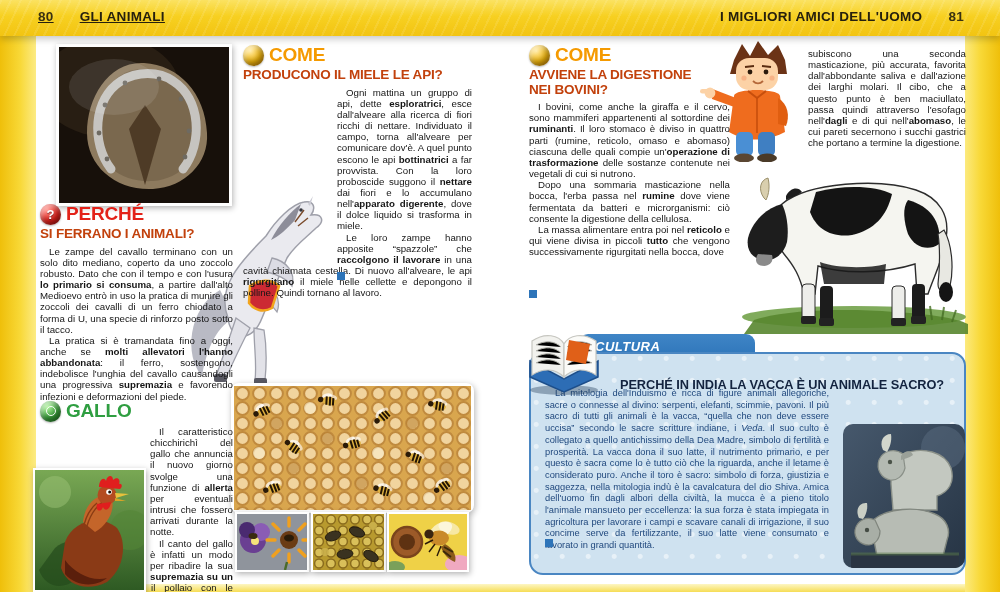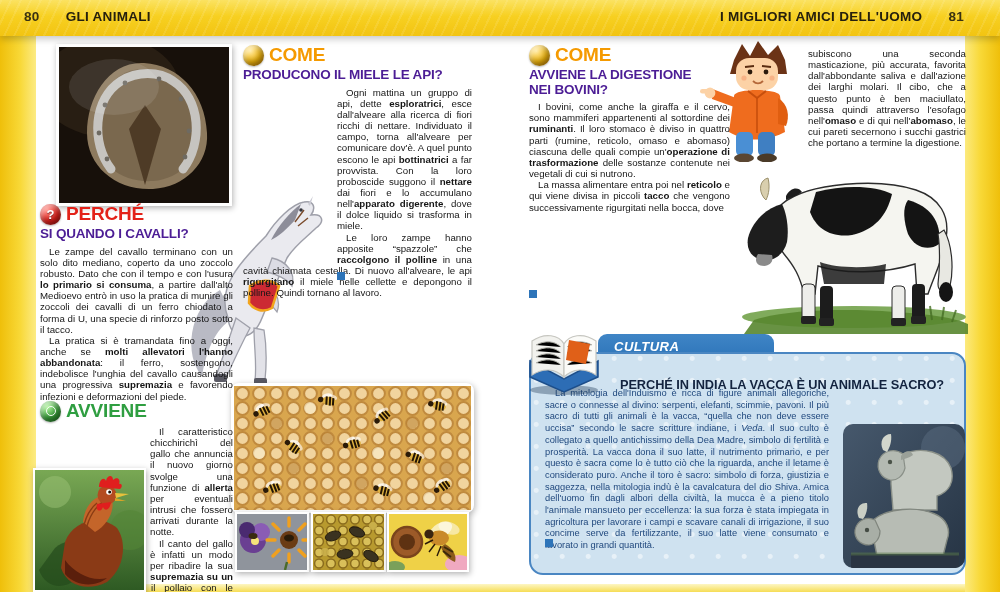--- a/index.html
+++ b/index.html
@@ -5,33 +5,33 @@
   html,body{margin:0;padding:0;background:#777;}
   #page{position:relative;width:1000px;height:592px;background:#fff;overflow:hidden;
         font-family:"Liberation Sans",sans-serif;-webkit-font-smoothing:antialiased;}
   
   .top-band{position:absolute;left:0;top:0;width:1000px;height:36px;z-index:6;
     background:linear-gradient(180deg,#fbe261 0%,#f7d021 45%,#f2c412 100%);
     box-shadow:0 3px 7px rgba(0,0,0,.22);}
   .top-band::before{content:"";position:absolute;inset:0;
     background:repeating-linear-gradient(115deg,rgba(255,255,255,.10) 0 2px,transparent 2px 9px);}
   .hdr-left,.hdr-right{position:absolute;top:9px;font-weight:800;font-size:13.5px;color:#26200e;letter-spacing:.3px;}
-  .hdr-left{left:24px;} .hdr-right{right:36px;text-align:right;}
+  .hdr-left{left:38px;text-decoration:underline;} .hdr-right{right:36px;text-align:right;}
   .pg{font-weight:700;color:#3a3212;}
   .hdr-left .pg{margin-right:26px;} .hdr-right .pg{margin-left:26px;}
   .left-strip{position:absolute;left:0;top:36px;width:36px;height:556px;z-index:1;
     background:linear-gradient(90deg,#efbf0a 0%,#f8d836 55%,#fceb84 100%);}
   .right-strip{position:absolute;right:0;top:36px;width:35px;height:556px;z-index:1;
     background:linear-gradient(270deg,#efbf0a 0%,#f8d836 55%,#fcea7e 100%);}
   .bottom-strip{position:absolute;left:36px;bottom:0;width:929px;height:8px;z-index:0;
     background:linear-gradient(180deg,#fdf6c4,#f6dd55);}
   
   .kicker{font-size:19px;font-weight:800;letter-spacing:-.2px;vertical-align:middle;margin-left:5px;}
   .k-red{color:#e32219;} .k-green{color:#2f9e41;} .k-orange{color:#f59a00;margin-top:8px;}
-  .subtitle{margin:2px 0 0 0;font-size:13.5px;font-weight:800;color:#4c1d95;line-height:1.08;letter-spacing:-.2px;}
+  .subtitle{margin:2px 0 0 0;font-size:13.5px;font-weight:800;color:#c2410c;line-height:1.08;letter-spacing:-.2px;}
   .para{margin:0;font-size:9.7px;line-height:1.15;text-align:justify;color:#161616;text-indent:9px;}
   .b{font-weight:bold;} .i{font-style:italic;}
   .caption{position:absolute;margin:0;font-size:9.3px;font-weight:bold;color:#1e6eb5;line-height:1.22;z-index:4;}
   .sq{display:inline-block;width:8px;height:8px;background:#2d74b9;margin-right:4px;vertical-align:-1px;}
   .sec{position:absolute;z-index:3;}
   .body-gap{height:4px;}
   
   .sphere{position:relative;display:inline-block;width:21px;height:21px;border-radius:50%;vertical-align:middle;
     box-shadow:inset -3px -4px 6px rgba(0,0,0,.38),inset 2px 3px 4px rgba(255,255,255,.5),0 1px 2px rgba(0,0,0,.3);}
   .sphere i{position:absolute;inset:0;display:flex;align-items:center;justify-content:center;
@@ -43,21 +43,21 @@
   .sphere.yellow{background:radial-gradient(circle at 35% 28%,#ffeaa4,#f5b90c 55%,#c77f06);}
   
   figure{margin:0;position:absolute;}
   .framed{background:#fff;padding:3px;box-shadow:1px 2px 6px rgba(0,0,0,.3);z-index:2;}
   .cutout{z-index:2;}
   figure svg{display:block;}
   .wrap-left{float:left;width:102px;height:130px;margin:20px 8px 0 0;}
   .wrap-left-horse{float:left;width:88px;height:70px;margin:98px 6px 0 0;}
   .wrap-right-statue{float:right;width:115px;height:155px;margin:48px 0 0 8px;}
   
-  .cult-tab{position:absolute;left:598px;top:334px;width:176px;height:26px;z-index:3;
+  .cult-tab{position:absolute;left:579px;top:334px;width:176px;height:26px;z-index:3;
     background:linear-gradient(180deg,#3f85c6,#2d74b9);border-radius:9px 9px 0 0;
     color:#fff;font-weight:800;font-style:italic;font-size:13px;letter-spacing:.5px;
     padding:5px 0 0 16px;box-sizing:border-box;}
   .cult-box{position:absolute;left:529px;top:352px;width:437px;height:223px;z-index:3;
     background:radial-gradient(circle at 20% 20%,rgba(255,255,255,.5) 0 2px,transparent 3px) 0 0/26px 22px,#cfe2f0;
     border:2.5px solid #4a86c2;border-radius:14px;box-sizing:border-box;}
   .cult-title{position:absolute;left:608px;top:365px;width:355px;margin:12px;z-index:4;
     font-size:12.8px;font-weight:800;color:#13233f;letter-spacing:-.1px;}
   .cult-body{position:absolute;left:545px;top:388px;width:407px;z-index:4;
     font-size:9.3px;line-height:1.26;color:#21497e;text-align:justify;text-indent:10px;margin:0;}
@@ -99,21 +99,21 @@
           <circle cx="126" cy="110" r="2.4"></circle>
       </g>
       <ellipse cx="55" cy="40" rx="45" ry="28" fill="#fff" opacity=".10"></ellipse>
     </svg>
   </figure>
 
   <section class="sec" style="left:40px;top:203px;width:193px;">
     <div>
       <span class="sphere red"><i>?</i></span><span class="kicker k-red">PERCHÉ</span>
     </div>
-    <h2 class="subtitle">SI QUANDO I CAVALLI?</h2>
+    <h2 class="subtitle">SI FERRANO I ANIMALI?</h2>
     <div class="body-gap"></div>
     <p class="para">Le zampe del cavallo terminano con un solo dito mediano, coperto da uno zoccolo robusto. Dato che con il tempo e con l'usura <span class="b">lo primario si consuma</span>, a partire dall'alto Medioevo entrò in uso la pratica di munire gli zoccoli dei cavalli di un ferro chiodato a forma di U, una specie di rinforzo posto sotto il tacco.</p>
     <p class="para">La pratica si è tramandata fino a oggi, anche se <span class="b">molti allevatori l'hanno abbandonata</span>: il ferro, sostengono, indebolisce l'unghia del cavallo causandogli una progressiva <span class="b">supremazia</span> e favorendo infezioni e deformazioni del piede.</p>
   </section>
 
   <figure class="framed" style="left:33px;top:468px;padding:2px;z-index:4;">
     <svg width="109" height="120" viewBox="0 0 109 120">
       <defs>
         <linearGradient id="grs" x1="0" y1="0" x2="0" y2="1">
           <stop offset="0" stop-color="#79a854"></stop>
@@ -133,21 +133,21 @@
       <path d="M76 32 C75 40 70 42 68 37 C66 43 60 41 62 34 Z" fill="#e01e1e"></path>
       <path d="M80 23 L94 24 L81 28 Z" fill="#e8c23c"></path>
       <path d="M80 28 L91 31 L80 31 Z" fill="#d8a426"></path>
       <circle cx="74" cy="22" r="2.8" fill="#fff"></circle>
         <circle cx="74.7" cy="22" r="1.5" fill="#1a0c04"></circle>
     </svg>
   </figure>
 
   <section class="sec" style="left:40px;top:400px;width:193px;">
     <div>
-      <span class="sphere green"><i></i></span><span class="kicker k-green">AVVIENE</span>
+      <span class="sphere green"><i></i></span><span class="kicker k-green">GALLO</span>
     </div>
     <div class="body-gap"></div>
     <div>
       <span class="wrap-left"></span>
       <p class="para">Il caratteristico chicchirichì del gallo che annuncia il nuovo giorno svolge una funzione di <span class="b">allerta</span> per eventuali intrusi che fossero arrivati durante la notte.</p>
       <p class="para">Il canto del gallo è infatti un modo per ribadire la sua <span class="b">supremazia su un territorio</span> – di solito il pollaio con le occupanti femmine, le galline – che difende dall'intrusione di altri maschi.</p>
     </div>
   </section>
 
   <figure class="cutout" style="left:158px;top:166px;">
@@ -170,21 +170,21 @@
 
   <section class="sec" style="left:243px;top:44px;width:229px;">
     <div>
       <span class="sphere yellow"><i></i></span><span class="kicker k-orange">COME</span>
     </div>
     <h2 class="subtitle">PRODUCONO IL MIELE LE API?</h2>
     <div class="body-gap"></div>
     <div>
       <span class="wrap-left-horse"></span>
       <p class="para">Ogni mattina un gruppo di api, dette <span class="b">esploratrici</span>, esce dall'alveare alla ricerca di fiori ricchi di nettare. Individuato il campo, torna all'alveare per comunicare dov'è. A quel punto escono le api <span class="b">bottinatrici</span> a far provvista. Con la loro proboscide suggono il <span class="b">nettare</span> dai fiori e lo accumulano nell'<span class="b">apparato digerente</span>, dove il dolce liquido si trasforma in miele.</p>
-      <p class="para">Le loro zampe hanno apposite “spazzole” che <span class="b">raccolgono il polline</span> in una cavità chiamata cestella. Di nuovo all'alveare, le api <span class="b">rigurgitano</span> il miele nelle cellette e depongono il polline. Quindi tornano al lavoro.</p>
+      <p class="para">Le loro zampe hanno apposite “spazzole” che <span class="b">raccolgono il lavorare</span> in una cavità chiamata cestella. Di nuovo all'alveare, le api <span class="b">rigurgitano</span> il miele nelle cellette e depongono il polline. Quindi tornano al lavoro.</p>
     </div>
   </section>
 
   <p class="caption" style="left:337px;top:271px;width:135px;"><span class="sq"></span><span></span></p>
 
   <figure class="framed" style="left:231px;top:383px;border-radius:8px;">
     <svg width="237" height="124" viewBox="0 0 237 124">
       <defs>
         <pattern id="hc" width="17" height="15" patternUnits="userSpaceOnUse">
           <rect width="17" height="15" fill="#d9a64e"></rect>
@@ -280,25 +280,26 @@
     </svg>
   </figure>
 
   <section class="sec" style="left:529px;top:44px;width:201px;">
     <div>
       <span class="sphere yellow"><i></i></span><span class="kicker k-orange">COME</span>
     </div>
     <h2 class="subtitle" style="width:180px;">AVVIENE LA DIGESTIONE NEI BOVINI?</h2>
     <div class="body-gap"></div>
     <p class="para">I bovini, come anche la giraffa e il cervo, sono mammiferi appartenenti al sottordine dei <span class="b">ruminanti</span>. Il loro stomaco è diviso in quattro parti (rumine, reticolo, omaso e abomaso) ciascuna delle quali compie un'<span class="b">operazione di trasformazione</span> delle sostanze contenute nei vegetali di cui si nutrono.</p>
-    <p class="para">La massa alimentare entra poi nel <span class="b">reticolo</span> e qui viene divisa in piccoli <span class="b">tacco</span> che vengono successivamente rigurgitati nella bocca, dove</p>
+    <p class="para">Dopo una sommaria masticazione nella bocca, l'erba passa nel <span class="b">rumine</span> dove viene fermentata da batteri e microrganismi: ciò consente la digestione della cellulosa.</p>
+    <p class="para">La massa alimentare entra poi nel <span class="b">reticolo</span> e qui viene divisa in piccoli <span class="b">tutto</span> che vengono successivamente rigurgitati nella bocca, dove</p>
   </section>
 
   <div class="sec" style="left:808px;top:48px;width:158px;">
-    <p class="para" style="text-indent:0;">subiscono una seconda masticazione, più accurata, favorita dall'abbondante saliva e dall'azione dei larghi molari. Il cibo, che a questo punto è ben maciullato, passa quindi attraverso l'esofago nell'<span class="b">omaso</span> e di qui nell'<span class="b">abomaso</span>, le cui pareti secernono i succhi gastrici che portano a termine la digestione.</p>
+    <p class="para" style="text-indent:0;">subiscono una seconda masticazione, più accurata, favorita dall'abbondante saliva e dall'azione dei larghi molari. Il cibo, che a questo punto è ben maciullato, passa quindi attraverso l'esofago nell'<span class="b">dagli</span> e di qui nell'<span class="b">abomaso</span>, le cui pareti secernono i succhi gastrici che portano a termine la digestione.</p>
   </div>
 
   <figure class="cutout" style="left:700px;top:38px;">
     <svg width="112" height="124" viewBox="0 0 112 124">
       <path d="M34 22 L42 6 L50 18 L58 3 L68 17 L78 7 L85 22 L87 36 L30 36 Z" fill="#6b3316"></path>
       <rect x="36" y="20" width="42" height="32" rx="13" fill="#fcd2a6"></rect>
       <circle cx="50" cy="34" r="2.4" fill="#2a1a0c"></circle>
         <circle cx="66" cy="34" r="2.4" fill="#2a1a0c"></circle>
       <path d="M45 29 L54 28 M62 28 L71 29" stroke="#5a2c10" stroke-width="1.8"></path>
       <path d="M53 43 C56 46 60 46 63 43" stroke="#b4683a" stroke-width="1.8" fill="none"></path>

